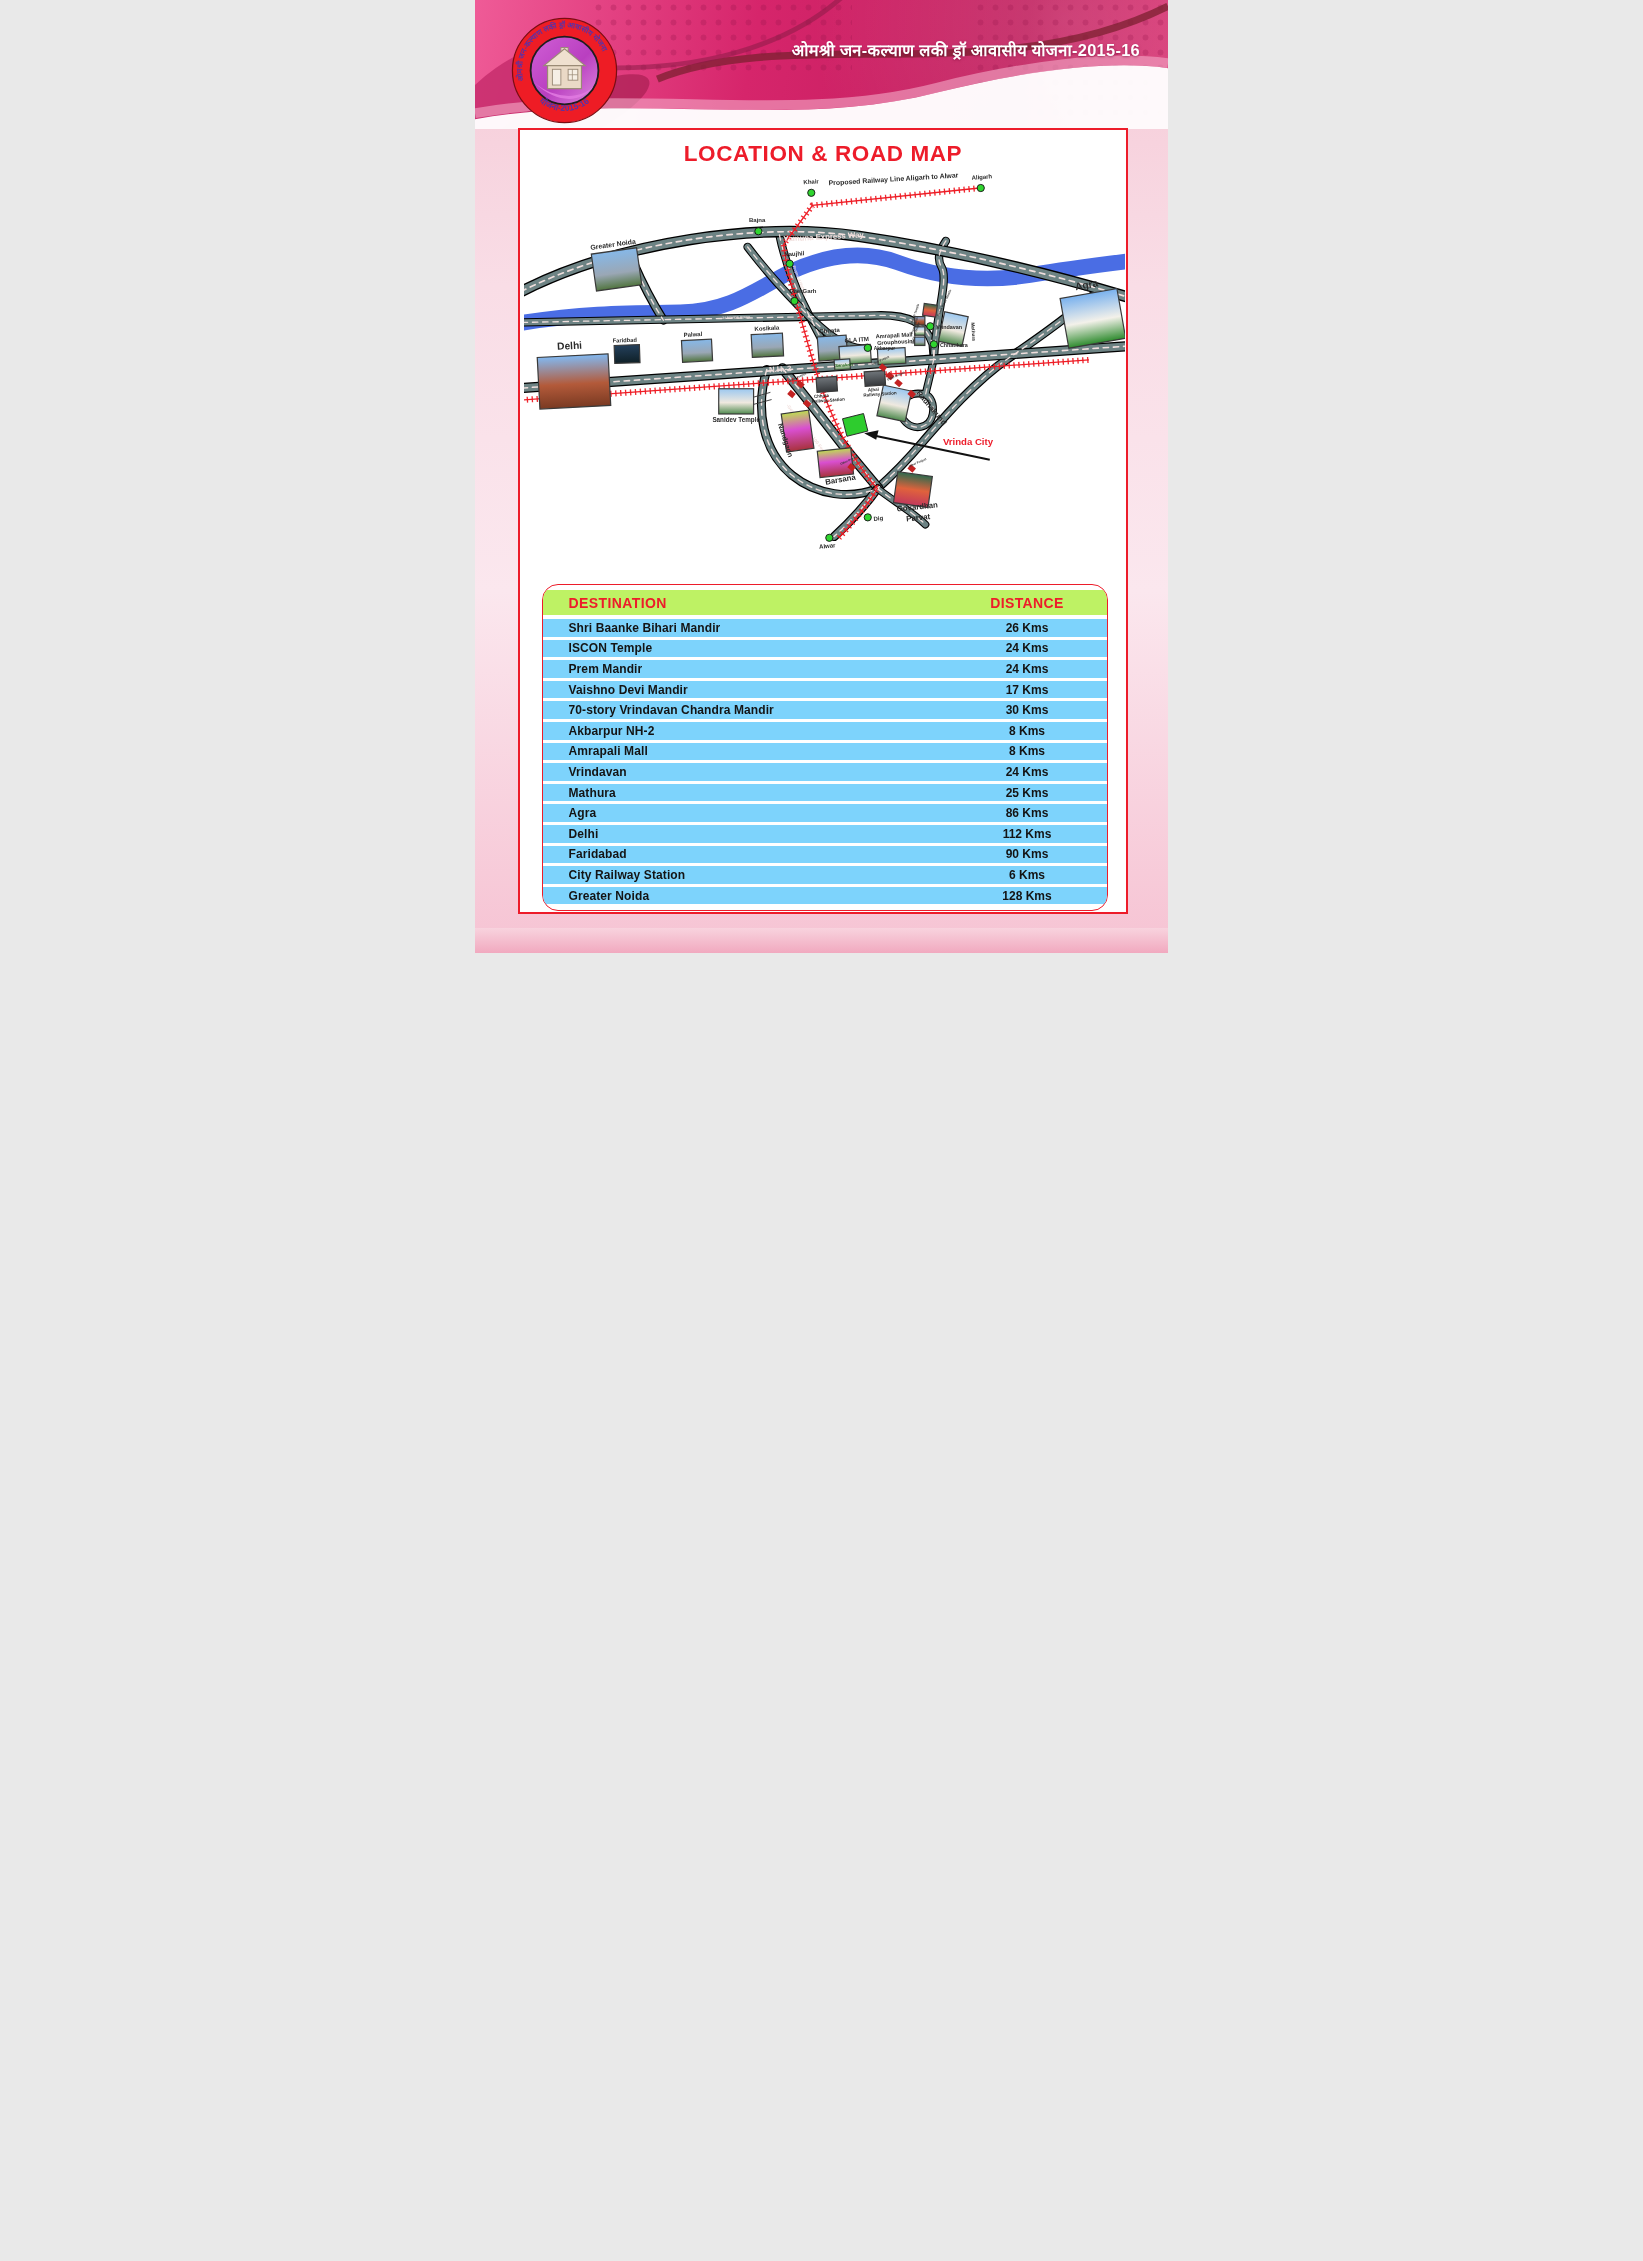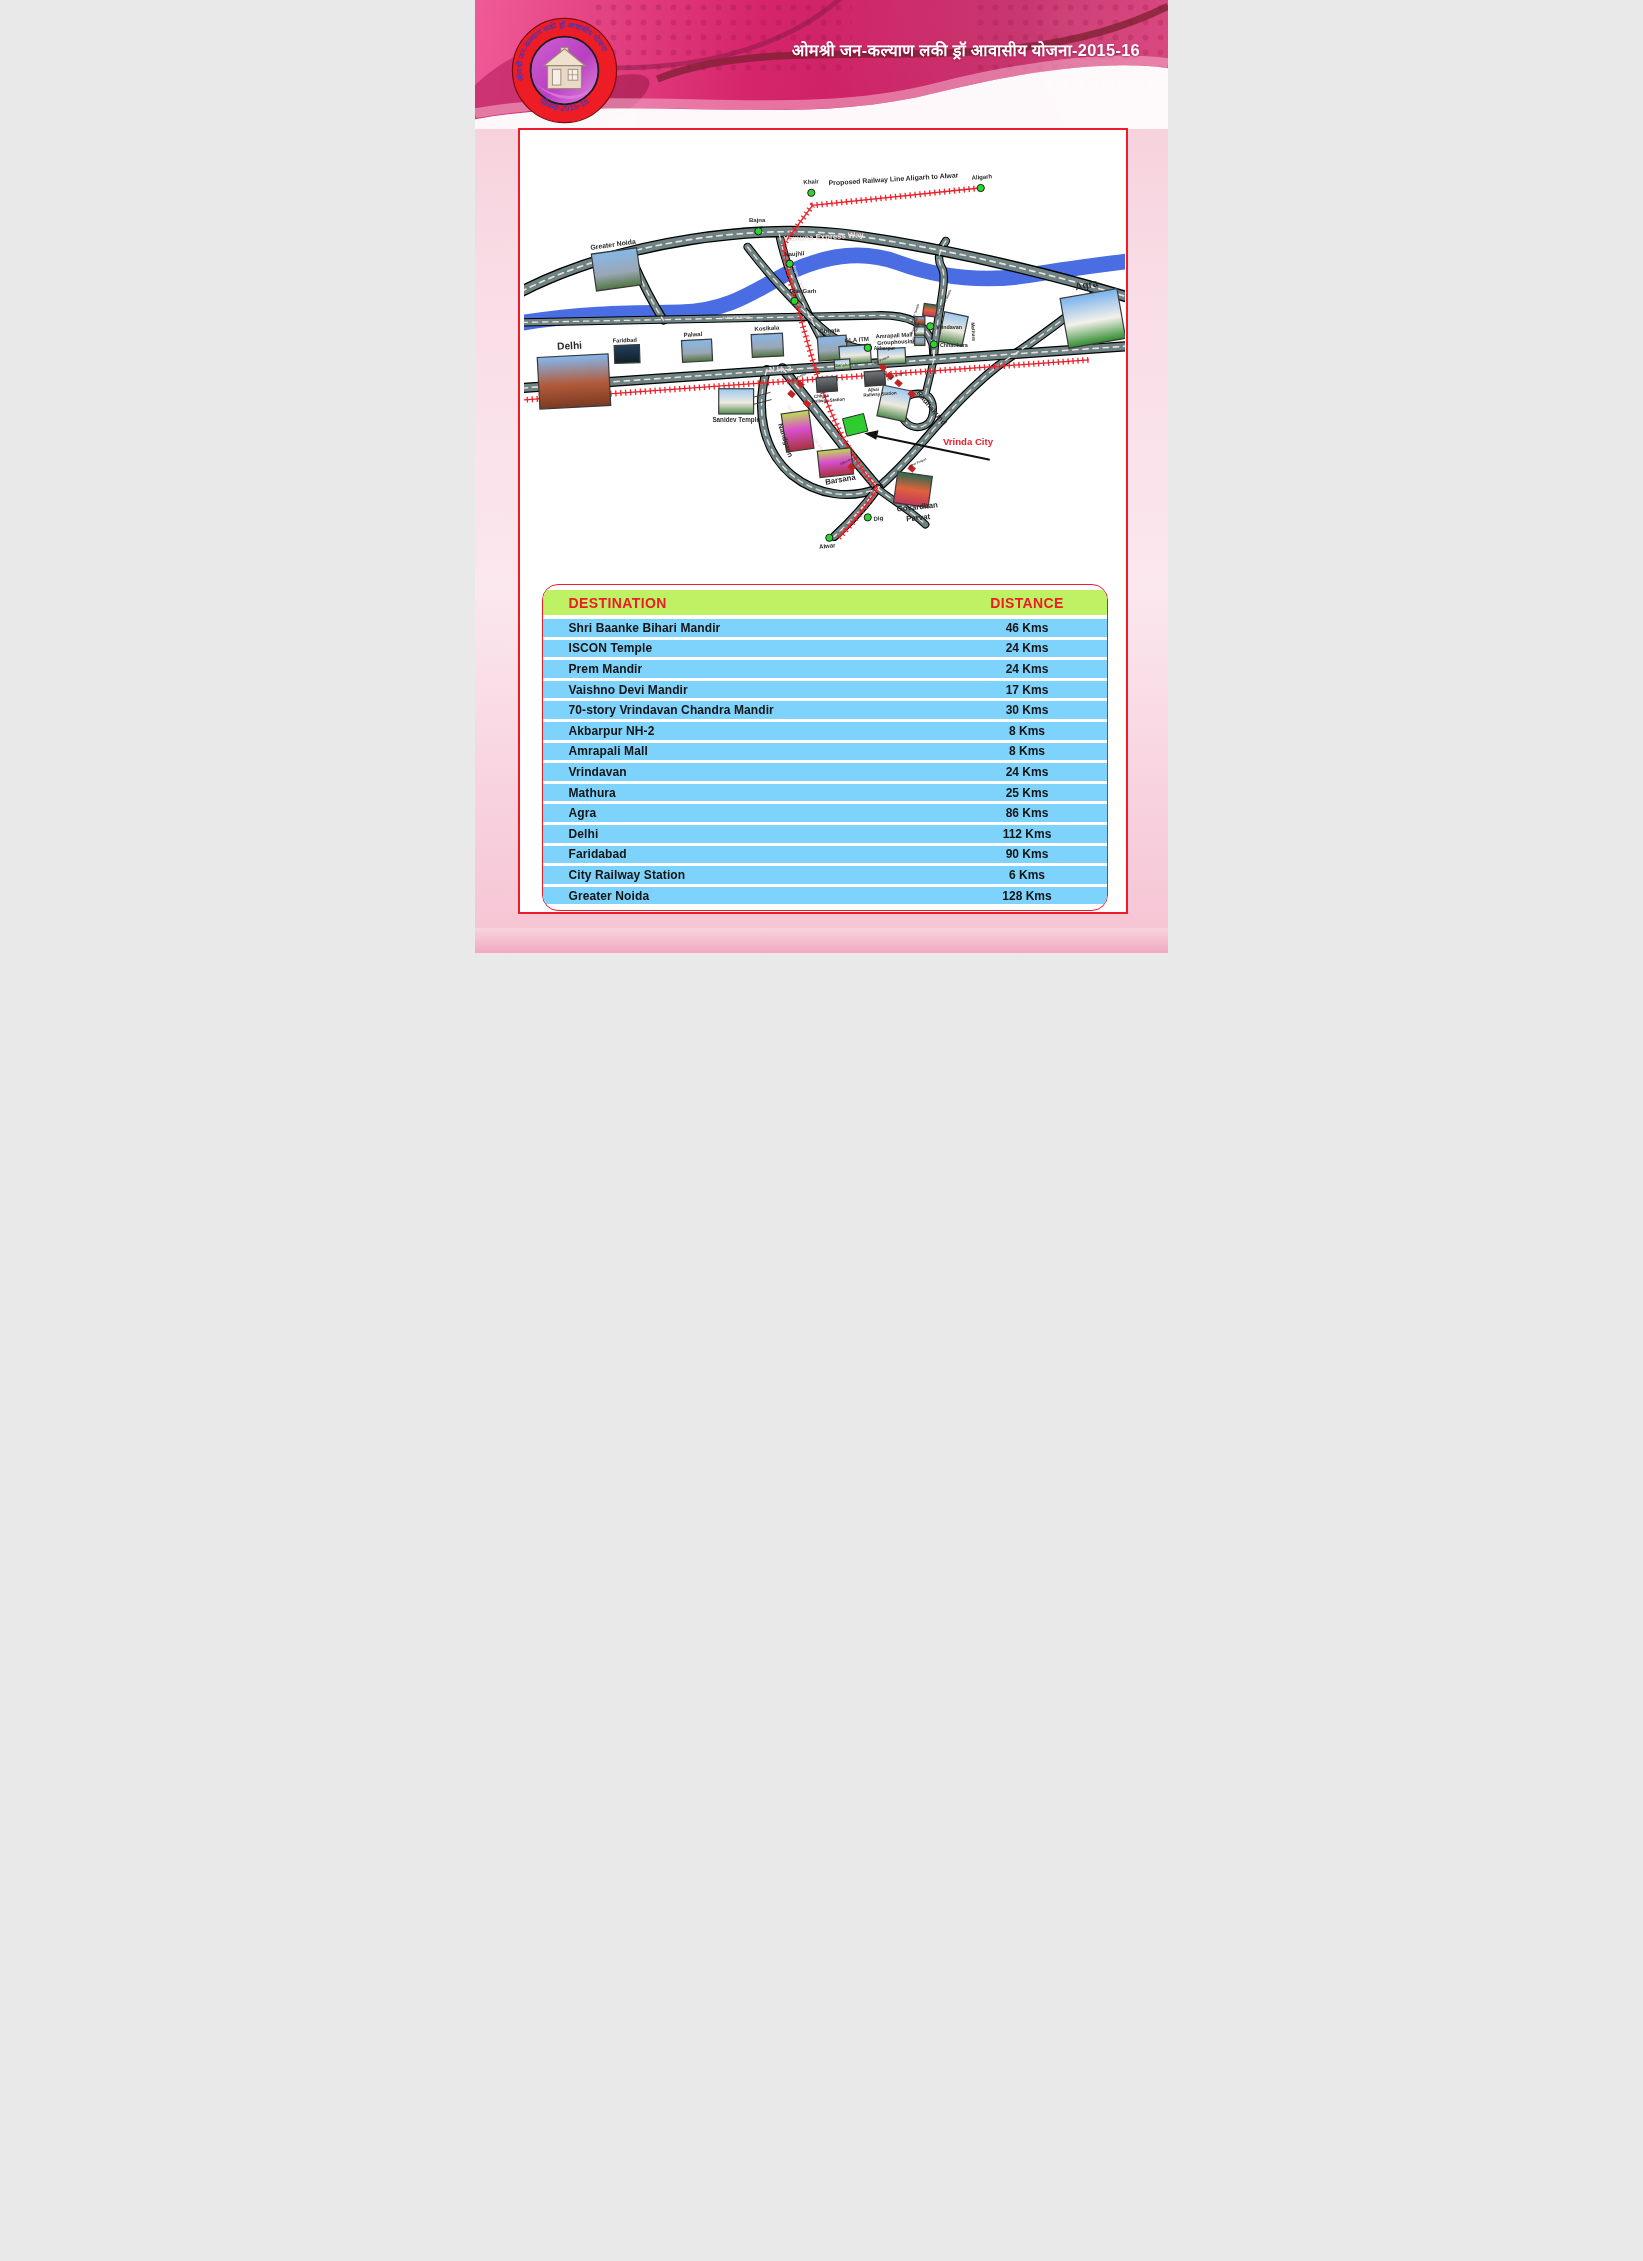--- a/index.html
+++ b/index.html
@@ -95,20 +95,21 @@
       <text font-size="12.5" font-weight="bold" fill="#5533aa">
         <textPath href="#arcTop" startOffset="2%">ओमश्री जन-कल्याण लकी ड्रॉ आवासीय योजना</textPath>
       </text>
       <text font-size="14" font-weight="bold" fill="#5533aa">
         <textPath href="#arcBot" startOffset="12%">योजना-2015-16</textPath>
       </text>
     </svg>
   </div>
 
   <div class="card">
+    <h1 class="map-title">LOCATION &amp; ROAD MAP</h1>
 
     <div class="map-wrap">
       <svg width="601" height="395" viewBox="0 0 1000 640">
         <defs>
           <linearGradient id="g-city" x1="0" y1="0" x2="0" y2="1">
               <stop offset="0" stop-color="#86b8e8"></stop>
               <stop offset=".6" stop-color="#9aa7b5"></stop>
               <stop offset="1" stop-color="#51753f"></stop>
             </linearGradient>
           <linearGradient id="g-night" x1="0" y1="0" x2="0" y2="1">
@@ -365,21 +366,21 @@
     </div>
 
     <div class="dist-table">
       <div class="t-head">
         <span class="c-dest">DESTINATION</span>
         <span class="c-dist">DISTANCE</span>
       </div>
       <div>
           <div class="t-row">
             <span class="c-dest">Shri Baanke Bihari Mandir</span>
-            <span class="c-dist">46 Kms</span>
+            <span class="c-dist">26 Kms</span>
           </div>
           <div class="t-row">
             <span class="c-dest">ISCON Temple</span>
             <span class="c-dist">24 Kms</span>
           </div>
           <div class="t-row">
             <span class="c-dest">Prem Mandir</span>
             <span class="c-dist">24 Kms</span>
           </div>
           <div class="t-row">

